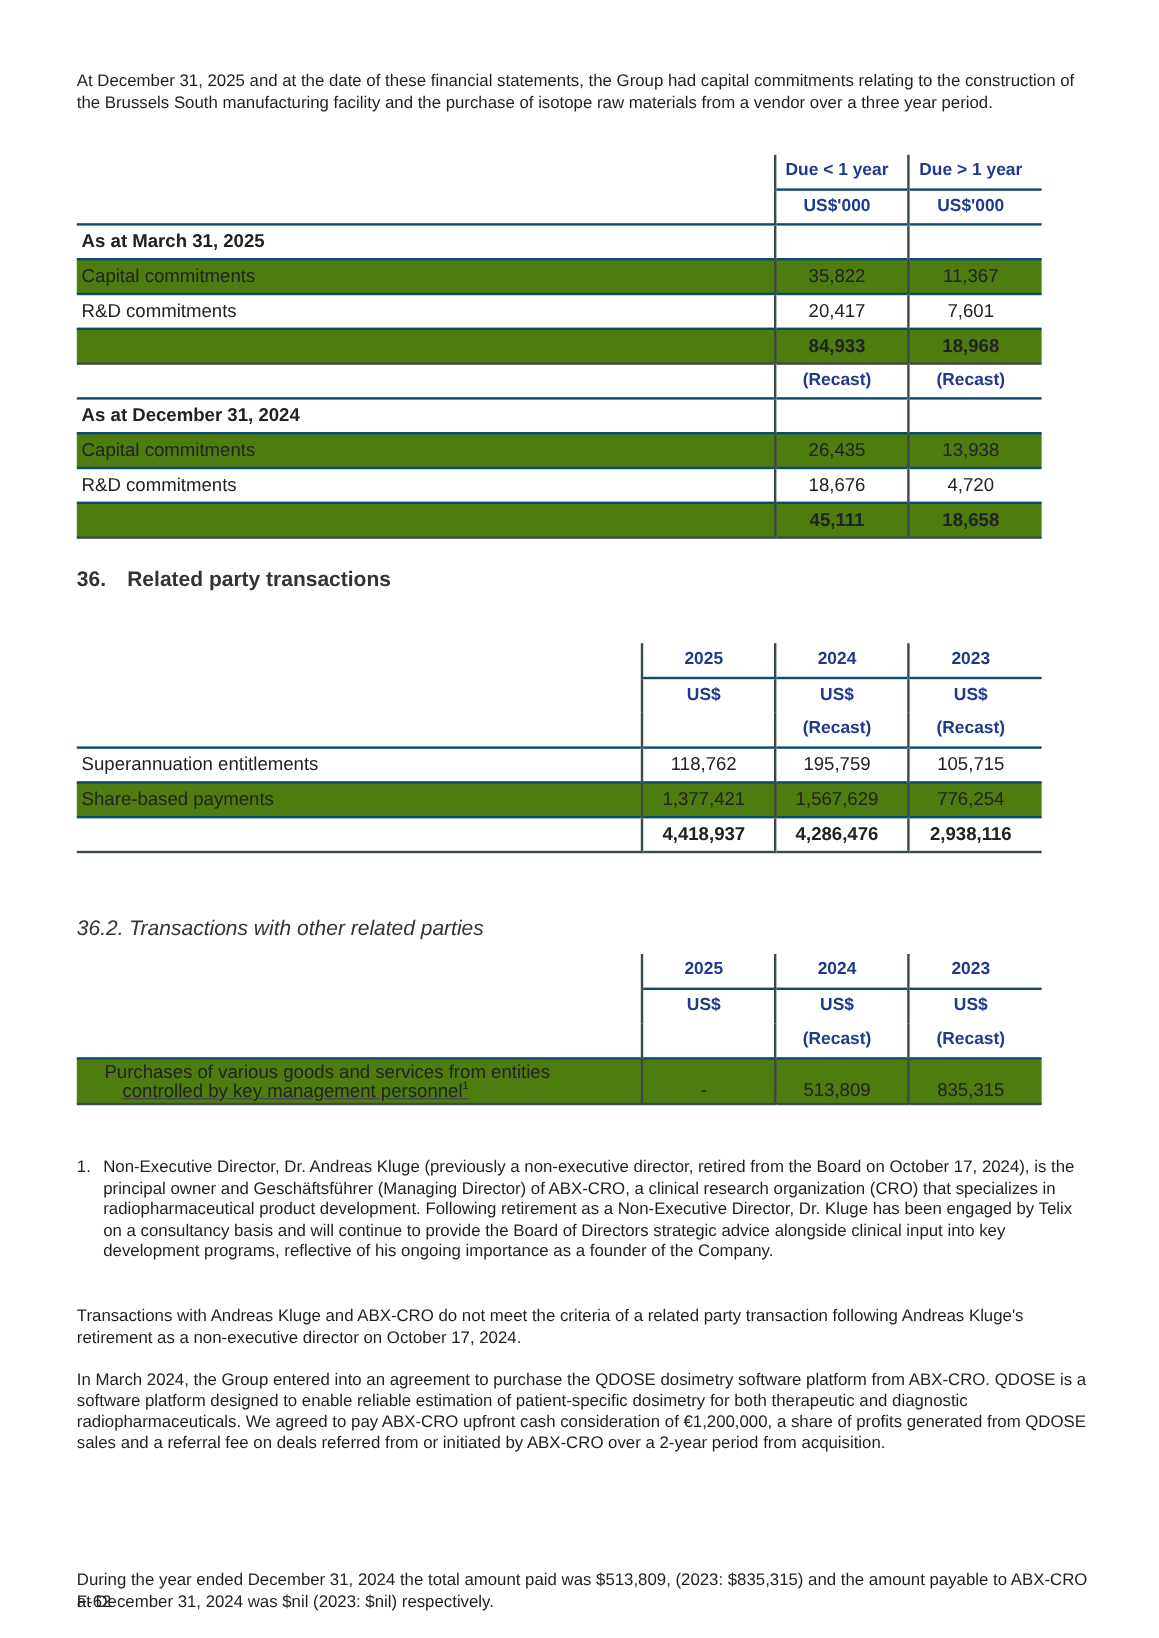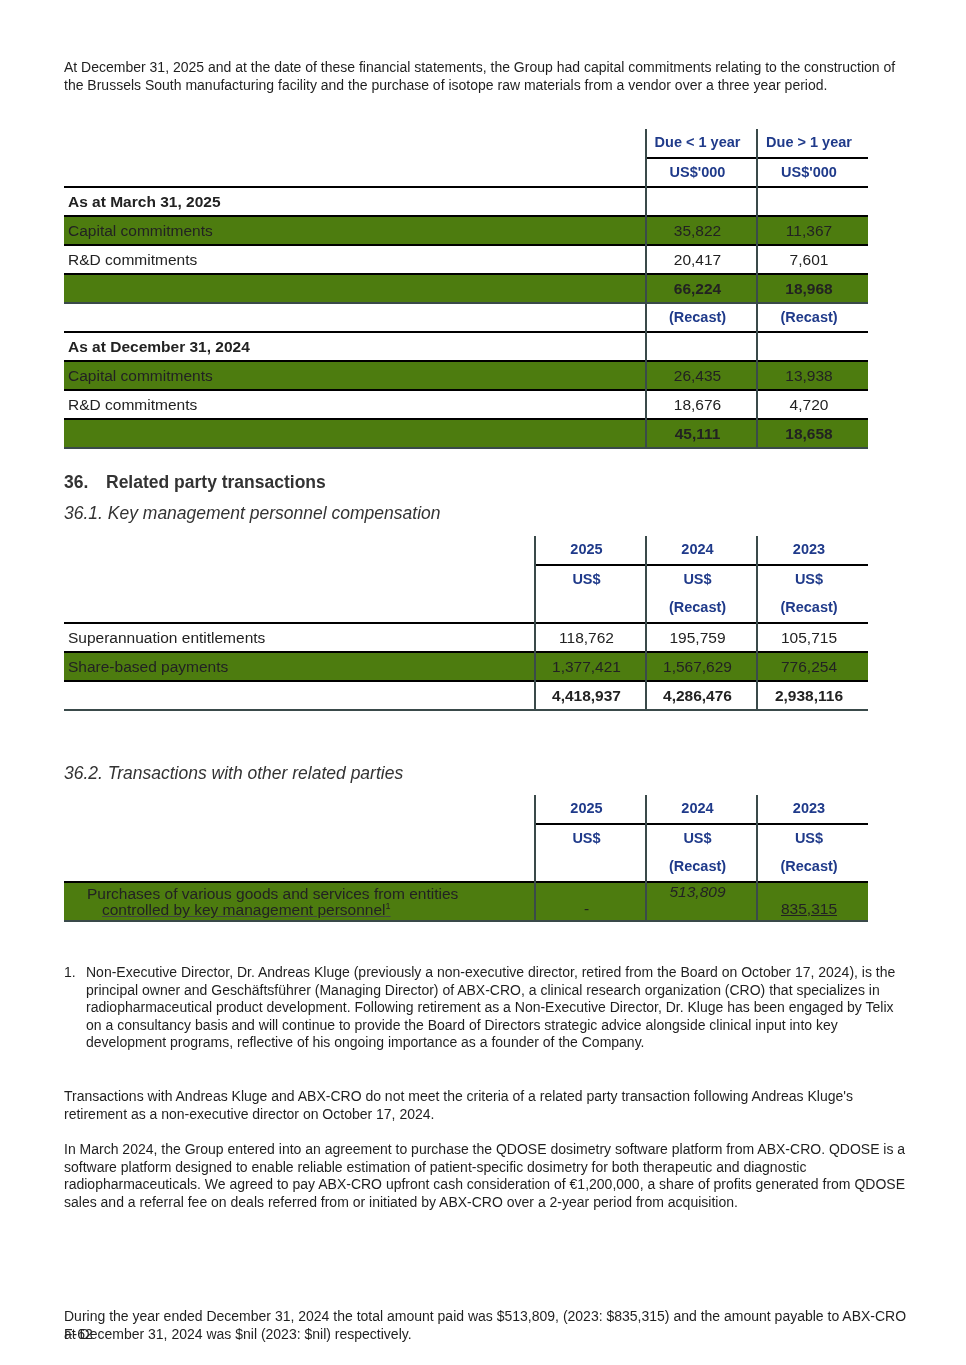--- a/index.html
+++ b/index.html
@@ -23,21 +23,21 @@
   }
   table.fin td {
     padding: 0 12px 0 4px;
     height: 29px;
     vertical-align: middle;
     white-space: nowrap;
   }
   table.fin td.num { text-align: center; }
   table.fin td.lab { text-align: left; }
   table.fin td.sep { border-left: 2px solid #3a4a4a; }
-  table.fin tr.bt td { border-top: 2px solid #000000; }
+  table.fin tr.bt td { border-top: 2px solid #0c4a6e; }
   table.fin tr.bb td { border-bottom: 2px solid #3a4a4a; }
   table.fin tr.shade td { background: #4d7c0f; }
   .hdr { color: #1f3a8a; font-weight: bold; font-size: 14.5px; }
   .bold { font-weight: bold; }
   .sec-title { position: absolute; left: 64px; font-size: 17.5px; font-weight: bold; color: #333333; }
   .sec-title .n { display: inline-block; width: 42px; }
   .sub-title { position: absolute; left: 64px; font-size: 17.5px; font-style: italic; color: #333333; }
   sup { font-size: 9px; vertical-align: super; line-height: 0; }
   .fn { position: absolute; left: 64px; width: 845px; font-size: 14px; line-height: 17.5px; color: #1f1f1f; }
   .fn .num { position: absolute; left: 0; top: 0; }
@@ -80,21 +80,21 @@
       <td class="num sep">35,822</td>
       <td class="num sep">11,367</td>
     </tr>
     <tr class="bt">
       <td class="lab">R&amp;D commitments</td>
       <td class="num sep">20,417</td>
       <td class="num sep">7,601</td>
     </tr>
     <tr class="bt bb shade">
       <td></td>
-      <td class="num sep bold">66,224</td>
+      <td class="num sep bold">84,933</td>
       <td class="num sep bold">18,968</td>
     </tr>
     <tr>
       <td></td>
       <td class="num sep hdr">(Recast)</td>
       <td class="num sep hdr">(Recast)</td>
     </tr>
     <tr class="bt">
       <td class="lab bold">As at December 31, 2024</td>
       <td class="sep"></td>
@@ -114,21 +114,20 @@
       <td></td>
       <td class="num sep bold">45,111</td>
       <td class="num sep bold">18,658</td>
     </tr>
   </tbody>
     </table>
 
   <div class="sec-title" style="top:474px;">
     <span class="n">36.</span><span>Related party transactions</span>
   </div>
-  <div class="sub-title" style="top:505px;">36.1. Key management personnel compensation</div>
 
   <table class="fin" style="left:64px; top:536px; width:804px;">
     <colgroup>
         <col style="width:471px">
         <col style="width:111px">
         <col style="width:111px">
         <col style="width:111px">
       </colgroup>
     <tbody>
         <tr>
@@ -197,22 +196,22 @@
       <td class="num sep hdr"></td>
       <td class="num sep hdr">(Recast)</td>
       <td class="num sep hdr">(Recast)</td>
     </tr>
     <tr class="bt bb shade">
       <td class="lab wrap2" style="height:38px;padding-left:23px;">
         <span>Purchases of various goods and services from entities</span>
         <span class="l2"><span>controlled by key management personnel</span><sup>1</sup></span>
       </td>
       <td class="num sep" style="vertical-align:bottom; padding-bottom:2px;">-</td>
-      <td class="num sep" style="vertical-align:bottom; padding-bottom:19px;font-style:italic;">513,809</td>
-      <td class="num sep" style="vertical-align:bottom; padding-bottom:2px;text-decoration:underline;">835,315</td>
+      <td class="num sep" style="vertical-align:bottom; padding-bottom:2px;">513,809</td>
+      <td class="num sep" style="vertical-align:bottom; padding-bottom:2px;">835,315</td>
     </tr>
   </tbody>
     </table>
 
   <div class="fn" style="top:964px;">
     <span class="num">1.</span>
     <span class="body">Non-Executive Director, Dr. Andreas Kluge (previously a non-executive director, retired from the Board on October 17, 2024), is the principal owner and Geschäftsführer (Managing Director) of ABX-CRO, a clinical research organization (CRO) that specializes in radiopharmaceutical product development. Following retirement as a Non-Executive Director, Dr. Kluge has been engaged by Telix on a consultancy basis and will continue to provide the Board of Directors strategic advice alongside clinical input into key development programs, reflective of his ongoing importance as a founder of the Company.</span>
   </div>
 
   <p class="para" style="top:1088px;">Transactions with Andreas Kluge and ABX-CRO do not meet the criteria of a related party transaction following Andreas Kluge's retirement as a non-executive director on October 17, 2024.</p>

